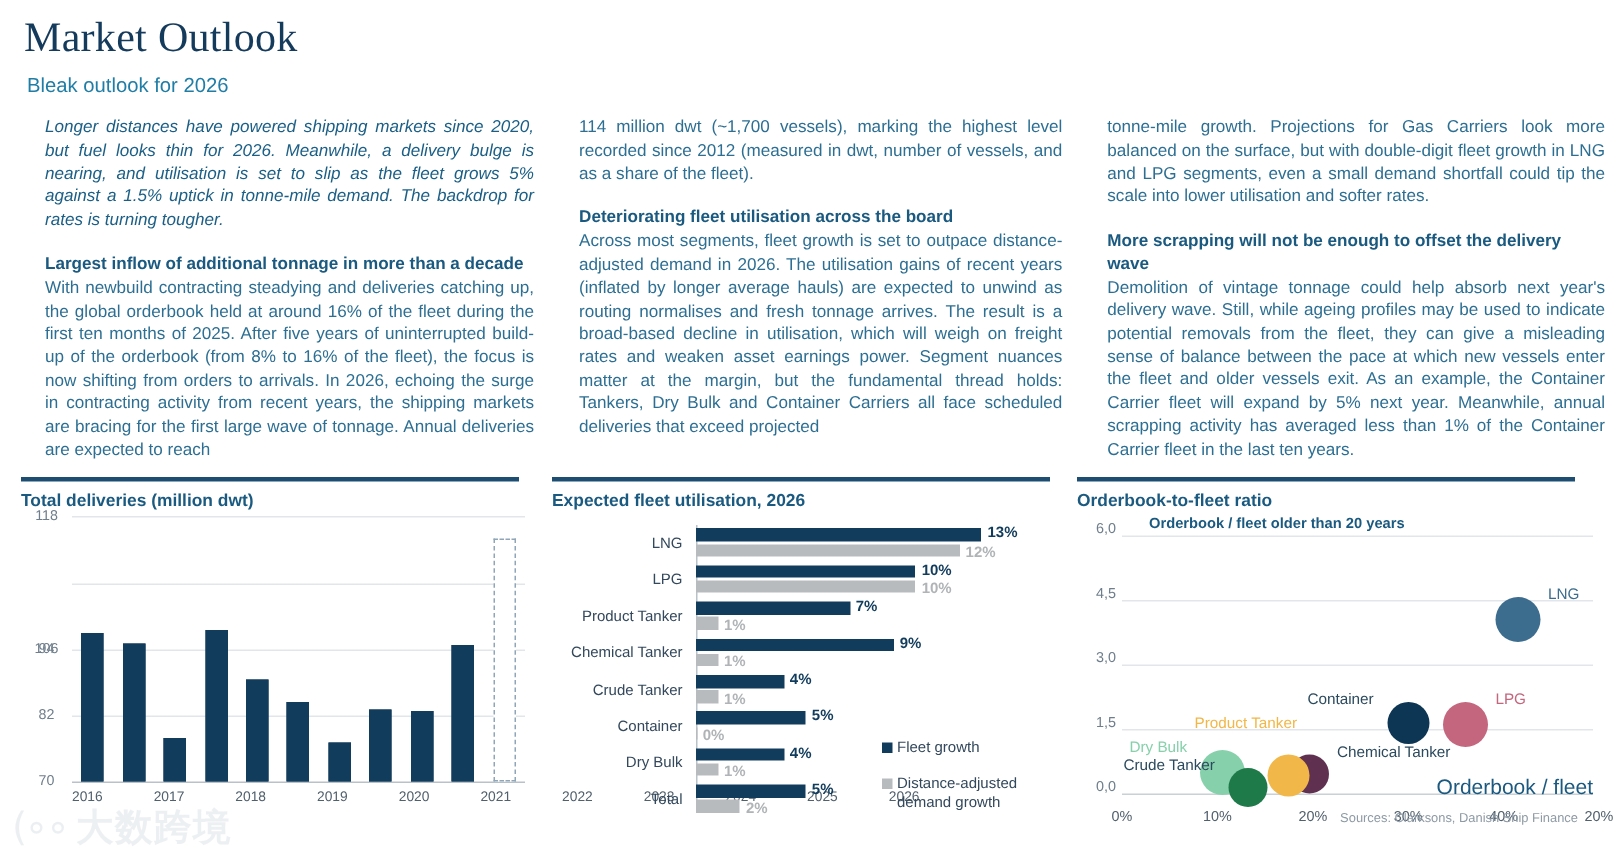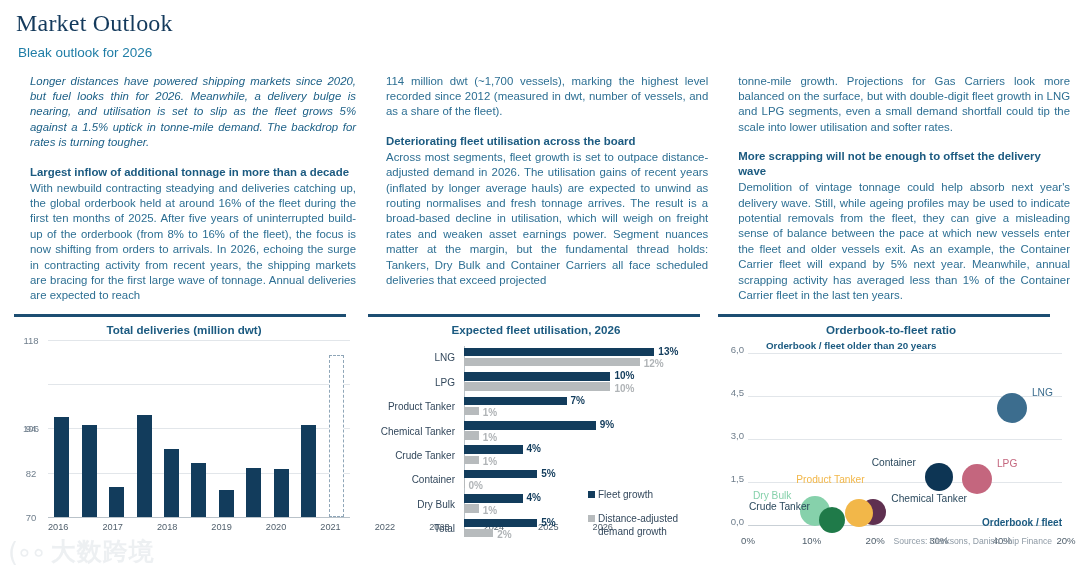--- a/index.html
+++ b/index.html
@@ -10,21 +10,21 @@
     font-family: "Liberation Sans", sans-serif;
     color: #1b5a80;
     overflow: hidden;
     position: relative;
   }
 
   
   #header { padding: 10px 0 0 16px; }
   #page-title {
     font-family: "Liberation Serif", serif;
-    font-size: 24px;
+    font-size: 28px;
     font-weight: 400;
     color: #143a5c;
     letter-spacing: .2px;
     line-height: 1.15;
     margin: 0;
   }
   #page-subtitle {
     font-size: 13.5px;
     font-weight: 400;
     color: #1f7da6;
@@ -80,21 +80,20 @@
     height: 3px;
     background: #1d4e72;
     width: 332px;
     margin-bottom: 6px;
   }
   .chart-title {
     font-size: 11.6px;
     font-weight: bold;
     color: #1b5a80;
     margin-bottom: 4px;
-    text-align: center;
   }
 
   
   #c1-plot {
     position: relative;
     height: 190px;
     margin-left: 4px;
   }
   #c1-plot .ylab {
     position: absolute;
@@ -253,22 +252,22 @@
   }
   .blabel {
     position: absolute;
     font-size: 10.2px;
     white-space: nowrap;
     transform: translateY(50%);
   }
   #c3-xaxis-title {
     position: absolute;
     right: 2px; bottom: 24px;
-    font-size: 10px;
-    font-weight: bold;
+    font-size: 14px;
+    font-weight: normal;
     color: #1b5a80;
   }
   #sources {
     position: absolute;
     right: 12px; bottom: 6px;
     font-size: 8.6px;
     color: #8e9aa5;
   }
 
   

